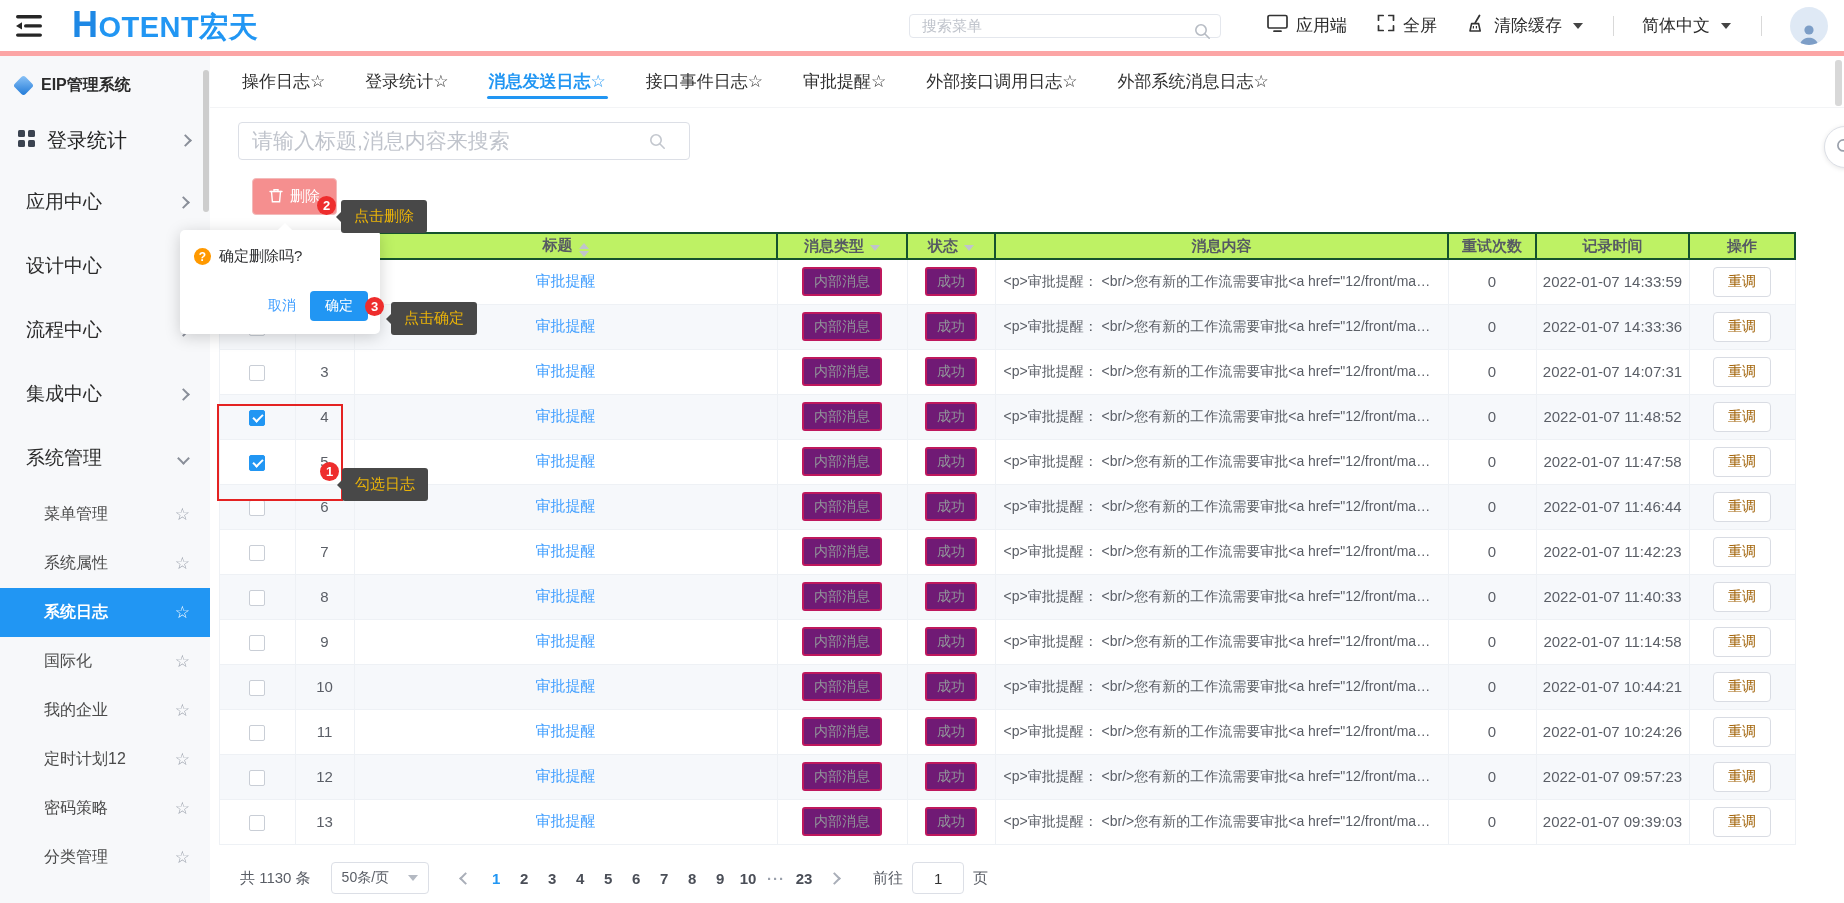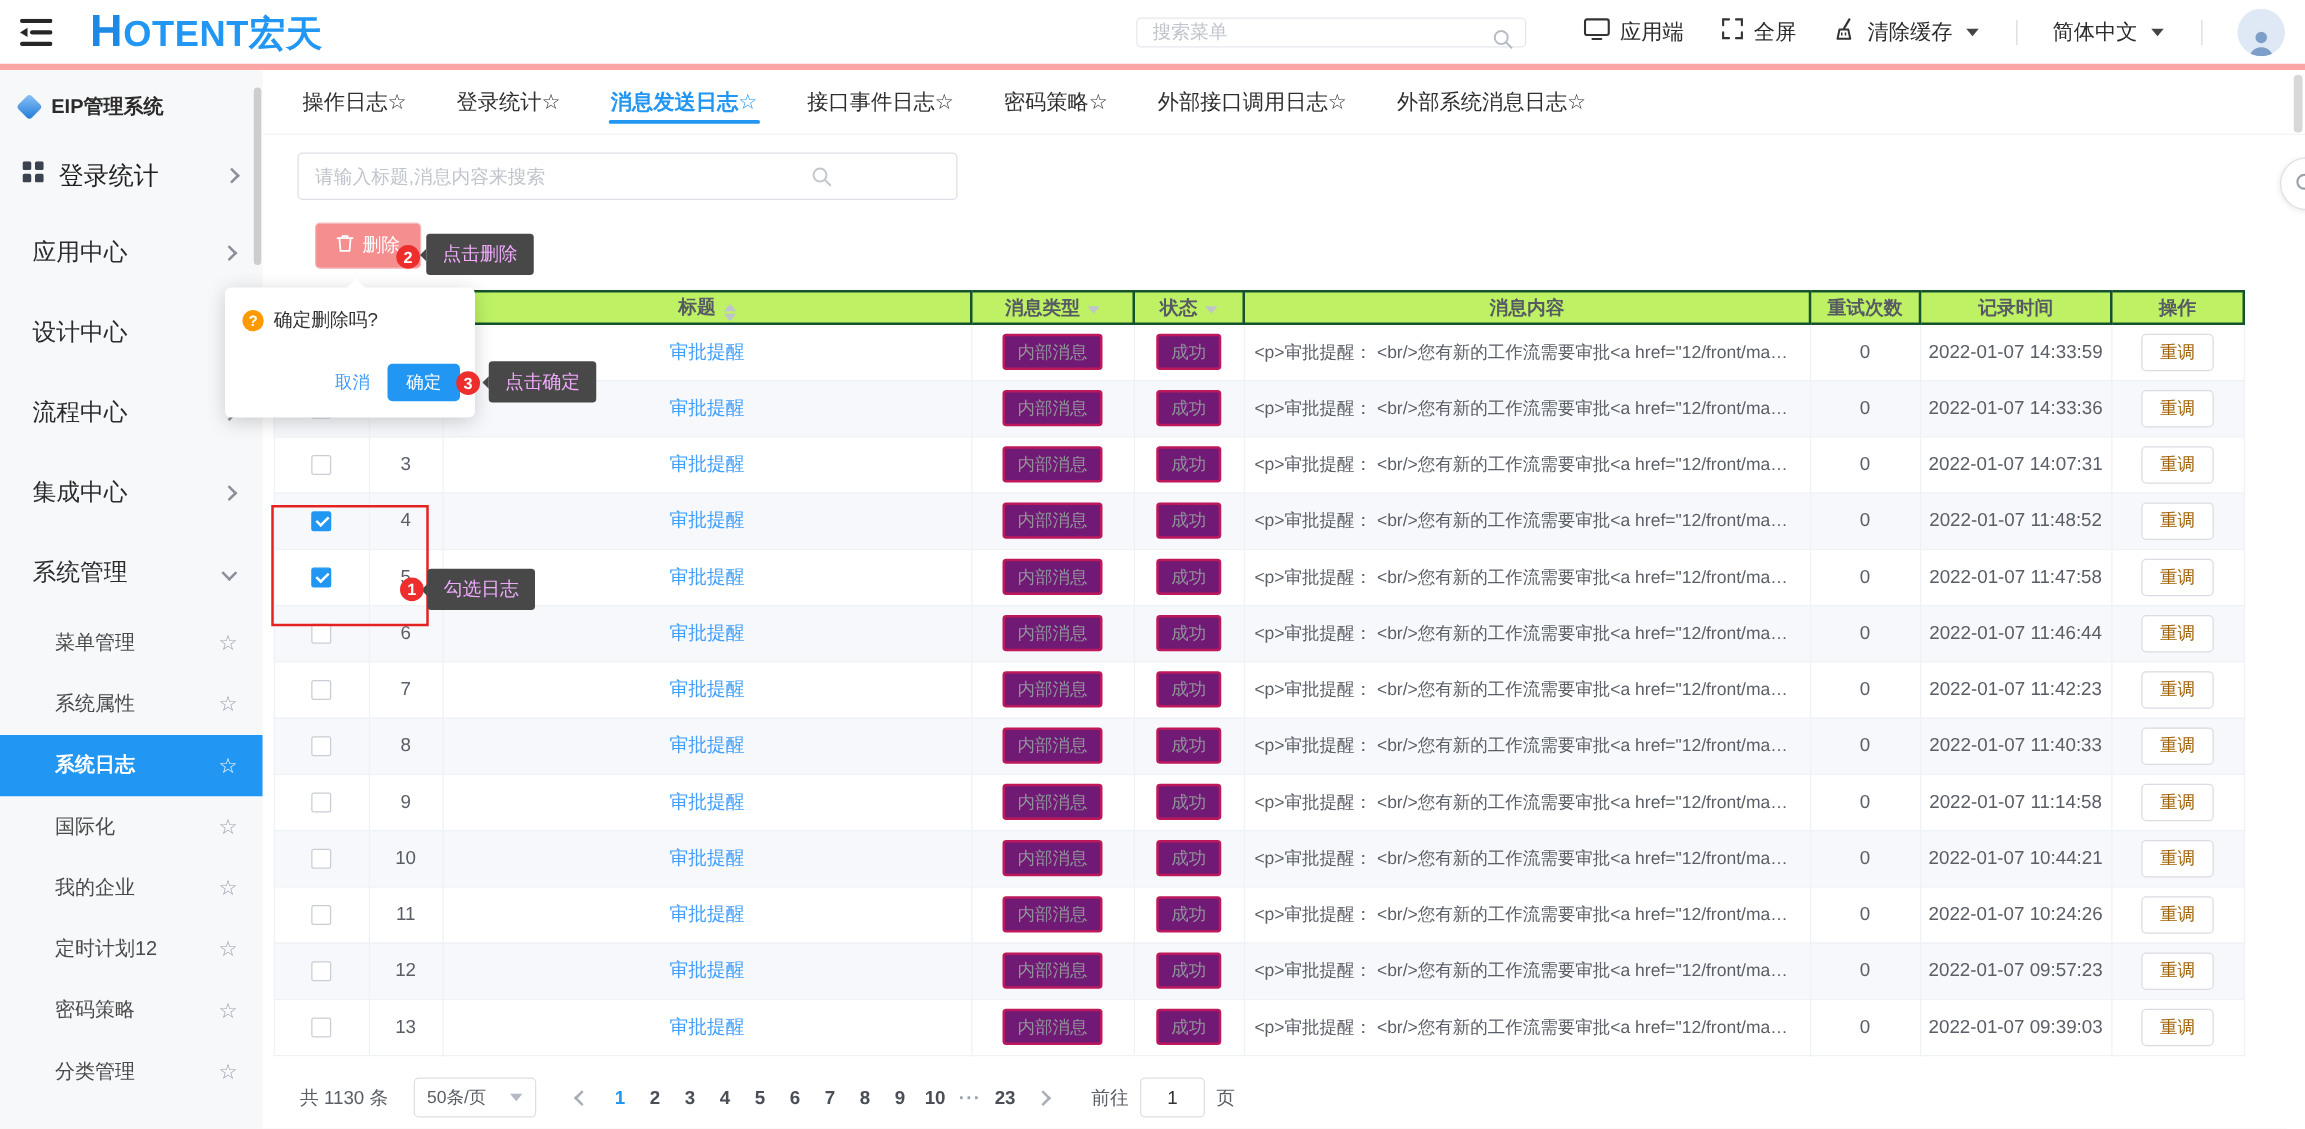--- a/index.html
+++ b/index.html
@@ -47,22 +47,22 @@
 
   
   .content { position:absolute; top:56px; left:210px; right:0; bottom:0; background:#fff; overflow:hidden; }
   .tabs { display:flex; align-items:center; gap:36px; height:52px; padding:0 30px; font-size:17px; color:#2f2f2f;
           border-bottom:1px solid #f3f4f6; }
   .tab { position:relative; cursor:pointer; padding:15px 2px; white-space:nowrap; }
   .tab.active { color:#2196f3; font-weight:600; }
   .tab.active::after { content:""; position:absolute; left:0; right:0; bottom:9px; height:3px; background:#2196f3; border-radius:2px; }
 
   .filter-row { margin:14px 0 0 28px; position:relative; width:440px; }
-  .filter-row input { width:528px; height:38px; border:1px solid #dcdfe6; border-radius:4px; padding:0 36px 0 13px;
-                      font-size:15px; color:#333; outline:none; }
+  .filter-row input { width:452px; height:38px; border:1px solid #dcdfe6; border-radius:4px; padding:0 36px 0 13px;
+                      font-size:21px; color:#333; outline:none; }
   .filter-row input::placeholder { color:#c0c4cc; }
   .filter-row .ic { position:absolute; right:12px; top:11px; }
 
   .float-search { position:absolute; top:70px; right:-22px; width:42px; height:42px; border-radius:50%;
                   background:#fff; border:1px solid #dcdfe6; box-shadow:0 1px 5px rgba(0,0,0,.10);
                   display:flex; align-items:center; justify-content:center; z-index:8; cursor:pointer; }
   .win-scroll { position:absolute; right:2px; top:4px; width:7px; height:46px; background:#d8d8d8; border-radius:3px; z-index:9; }
 
   .action-row { margin:18px 0 0 42px; }
   .btn-delete { display:inline-flex; align-items:center; gap:7px; background:#f58f8f; border:1px solid #f3baba;
@@ -121,22 +121,22 @@
   .warn-ic { width:17px; height:17px; border-radius:50%; background:#f90; color:#fff; font-size:12px; font-weight:700;
              display:flex; align-items:center; justify-content:center; flex:none; margin-top:1px; }
   .pop-actions { position:absolute; right:12px; bottom:13px; display:flex; align-items:center; gap:14px; }
   .btn-cancel { background:none; border:none; color:#409eff; font-size:14px; cursor:pointer; font-family:inherit; }
   .btn-confirm { background:#2196f3; border:none; color:#fff; font-size:14px; padding:6px 15px; border-radius:4px;
                  cursor:pointer; font-family:inherit; }
 
   .ann-rect { position:absolute; left:217px; top:404px; width:126px; height:97px; border:2px solid #e42222; z-index:35; }
   .badge { position:absolute; width:19px; height:19px; border-radius:50%; background:#ee2d2d; color:#fff;
            font-size:13px; font-weight:700; display:flex; align-items:center; justify-content:center; z-index:50; }
-  .tooltip { position:absolute; background:#484848; color:#f0abfc; font-size:15px; padding:7px 13px; border-radius:3px;
-             z-index:49; white-space:nowrap; }
+  .tooltip { position:absolute; background:#484848; color:#eab308; font-size:15px; padding:7px 13px; border-radius:3px;
+             z-index:49; white-space:nowrap;margin-top:13px; }
   .tooltip::before { content:""; position:absolute; left:-5px; top:50%; margin-top:-5px;
                      border-top:5px solid transparent; border-bottom:5px solid transparent; border-right:5px solid #484848; }
   .ann-b1 { left:320px; top:462px; } .ann-t1 { left:342px; top:455px; }
   .ann-b2 { left:317px; top:196px; } .ann-t2 { left:341px; top:187px; }
   .ann-b3 { left:365px; top:297px; } .ann-t3 { left:391px; top:289px; }
 </style>
 </head>
 <body>
 
 <div class="app">
@@ -287,21 +287,21 @@
       </nav>
     <div class="side-scroll"></div>
   </aside>
 
   <section class="content">
     <nav class="tabs" id="tabs-root">
         <div class="tab">操作日志☆</div>
         <div class="tab">登录统计☆</div>
         <div class="tab active">消息发送日志☆</div>
         <div class="tab">接口事件日志☆</div>
-        <div class="tab">密码策略☆</div>
+        <div class="tab">审批提醒☆</div>
         <div class="tab">外部接口调用日志☆</div>
         <div class="tab">外部系统消息日志☆</div>
       </nav>
 
     <div class="filter-row">
       <input placeholder="请输入标题,消息内容来搜索" style="">
       <span class="ic">
         <svg width="17" height="17" viewBox="0 0 17 17">
             <circle cx="7" cy="7" r="5.2" fill="none" stroke="#c3c7ce" stroke-width="1.6"></circle>
             <line x1="11" y1="11" x2="15.2" y2="15.2" stroke="#c3c7ce" stroke-width="1.6" stroke-linecap="round"></line>

